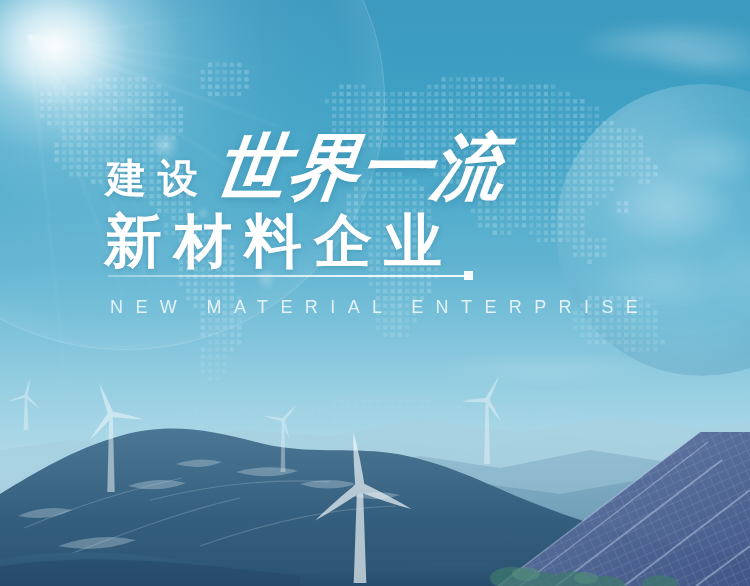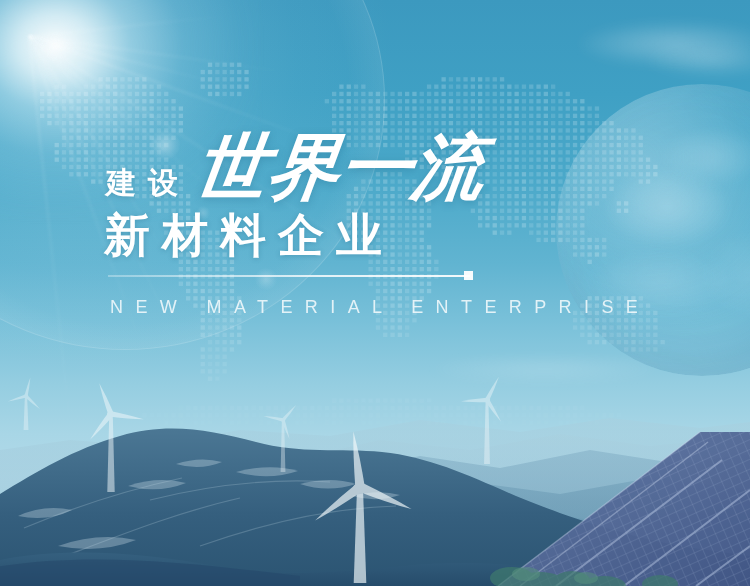--- a/index.html
+++ b/index.html
@@ -97,39 +97,39 @@
 
   
   .textblock{position:absolute;left:0;top:0;width:750px;height:586px;}
 
   .line1{
     position:absolute;left:106px;top:131px;
     display:flex;align-items:flex-end;
     white-space:nowrap;
   }
   .t-jianshe{
-    font-size:30px;font-weight:bold;color:#ffffff;
+    font-size:40px;font-weight:bold;color:#ffffff;
     letter-spacing:12px;line-height:1;
     padding-bottom:5px;
     text-shadow:0 1px 5px rgba(25,95,130,.30);
     font-family:"Liberation Sans","DejaVu Sans",sans-serif;
     margin-top:7px;
   }
   .t-shijie{
     font-size:72px;font-weight:bold;color:#ffffff;
     letter-spacing:0px;line-height:1;
     font-style:italic;
     transform:skewX(-7deg);
     margin-left:6px;
     text-shadow:0 2px 8px rgba(25,95,130,.30);
     font-family:"Liberation Sans","DejaVu Sans",sans-serif;
   }
   .line2{
     position:absolute;left:104px;top:212px;
-    font-size:46px;font-weight:bold;color:#ffffff;
+    font-size:58px;font-weight:bold;color:#ffffff;
     letter-spacing:12px;line-height:1;white-space:nowrap;
     text-shadow:0 1px 5px rgba(25,95,130,.30);
     font-family:"Liberation Sans","DejaVu Sans",sans-serif;
   }
 
   .divider{
     position:absolute;left:108px;top:275px;width:362px;height:2px;
     background:linear-gradient(90deg,rgba(255,255,255,.30),rgba(255,255,255,.82) 60%,rgba(255,255,255,.92));
   }
   .divider-cap{

